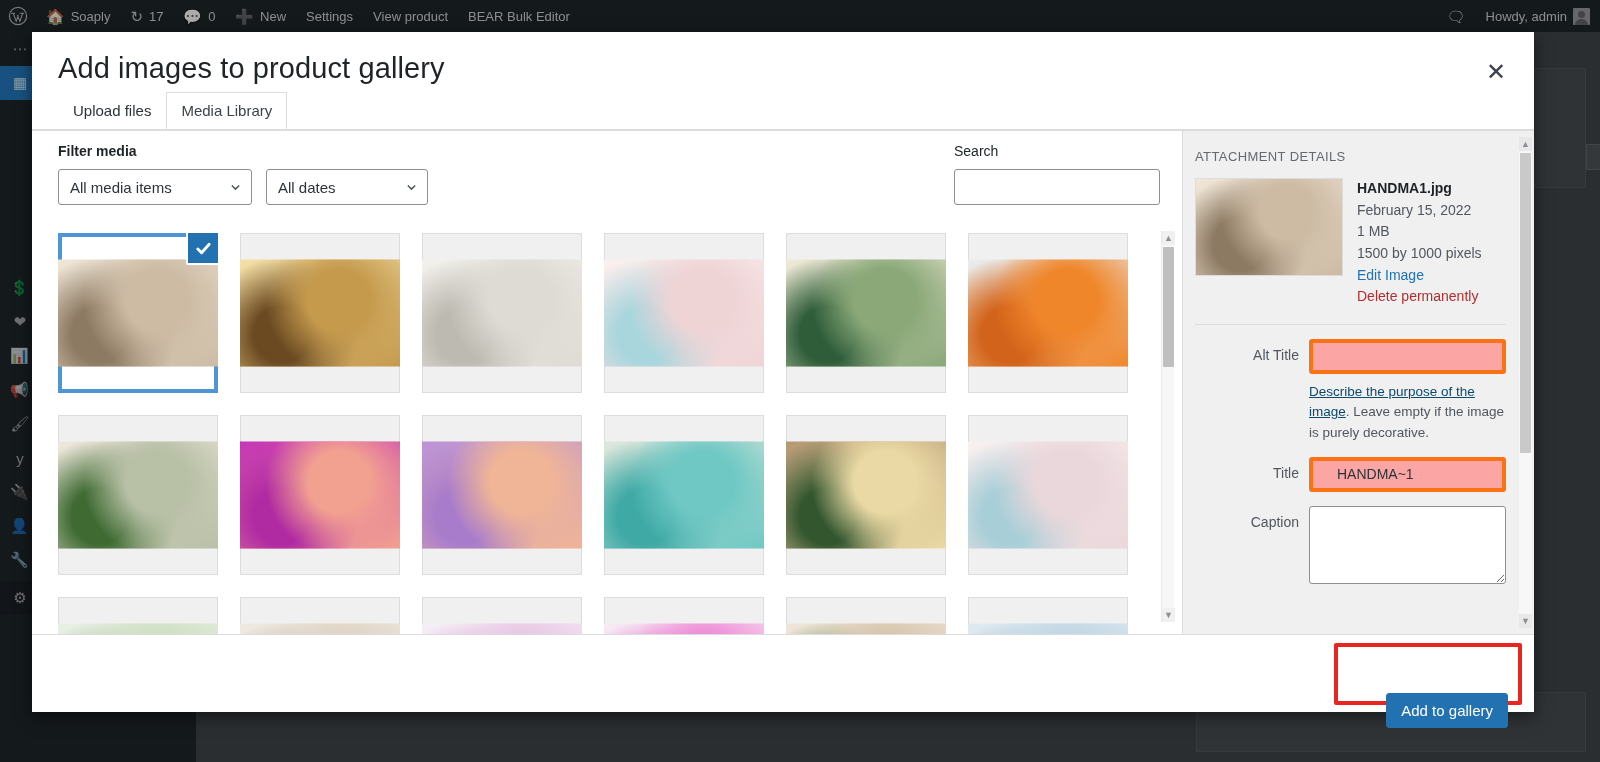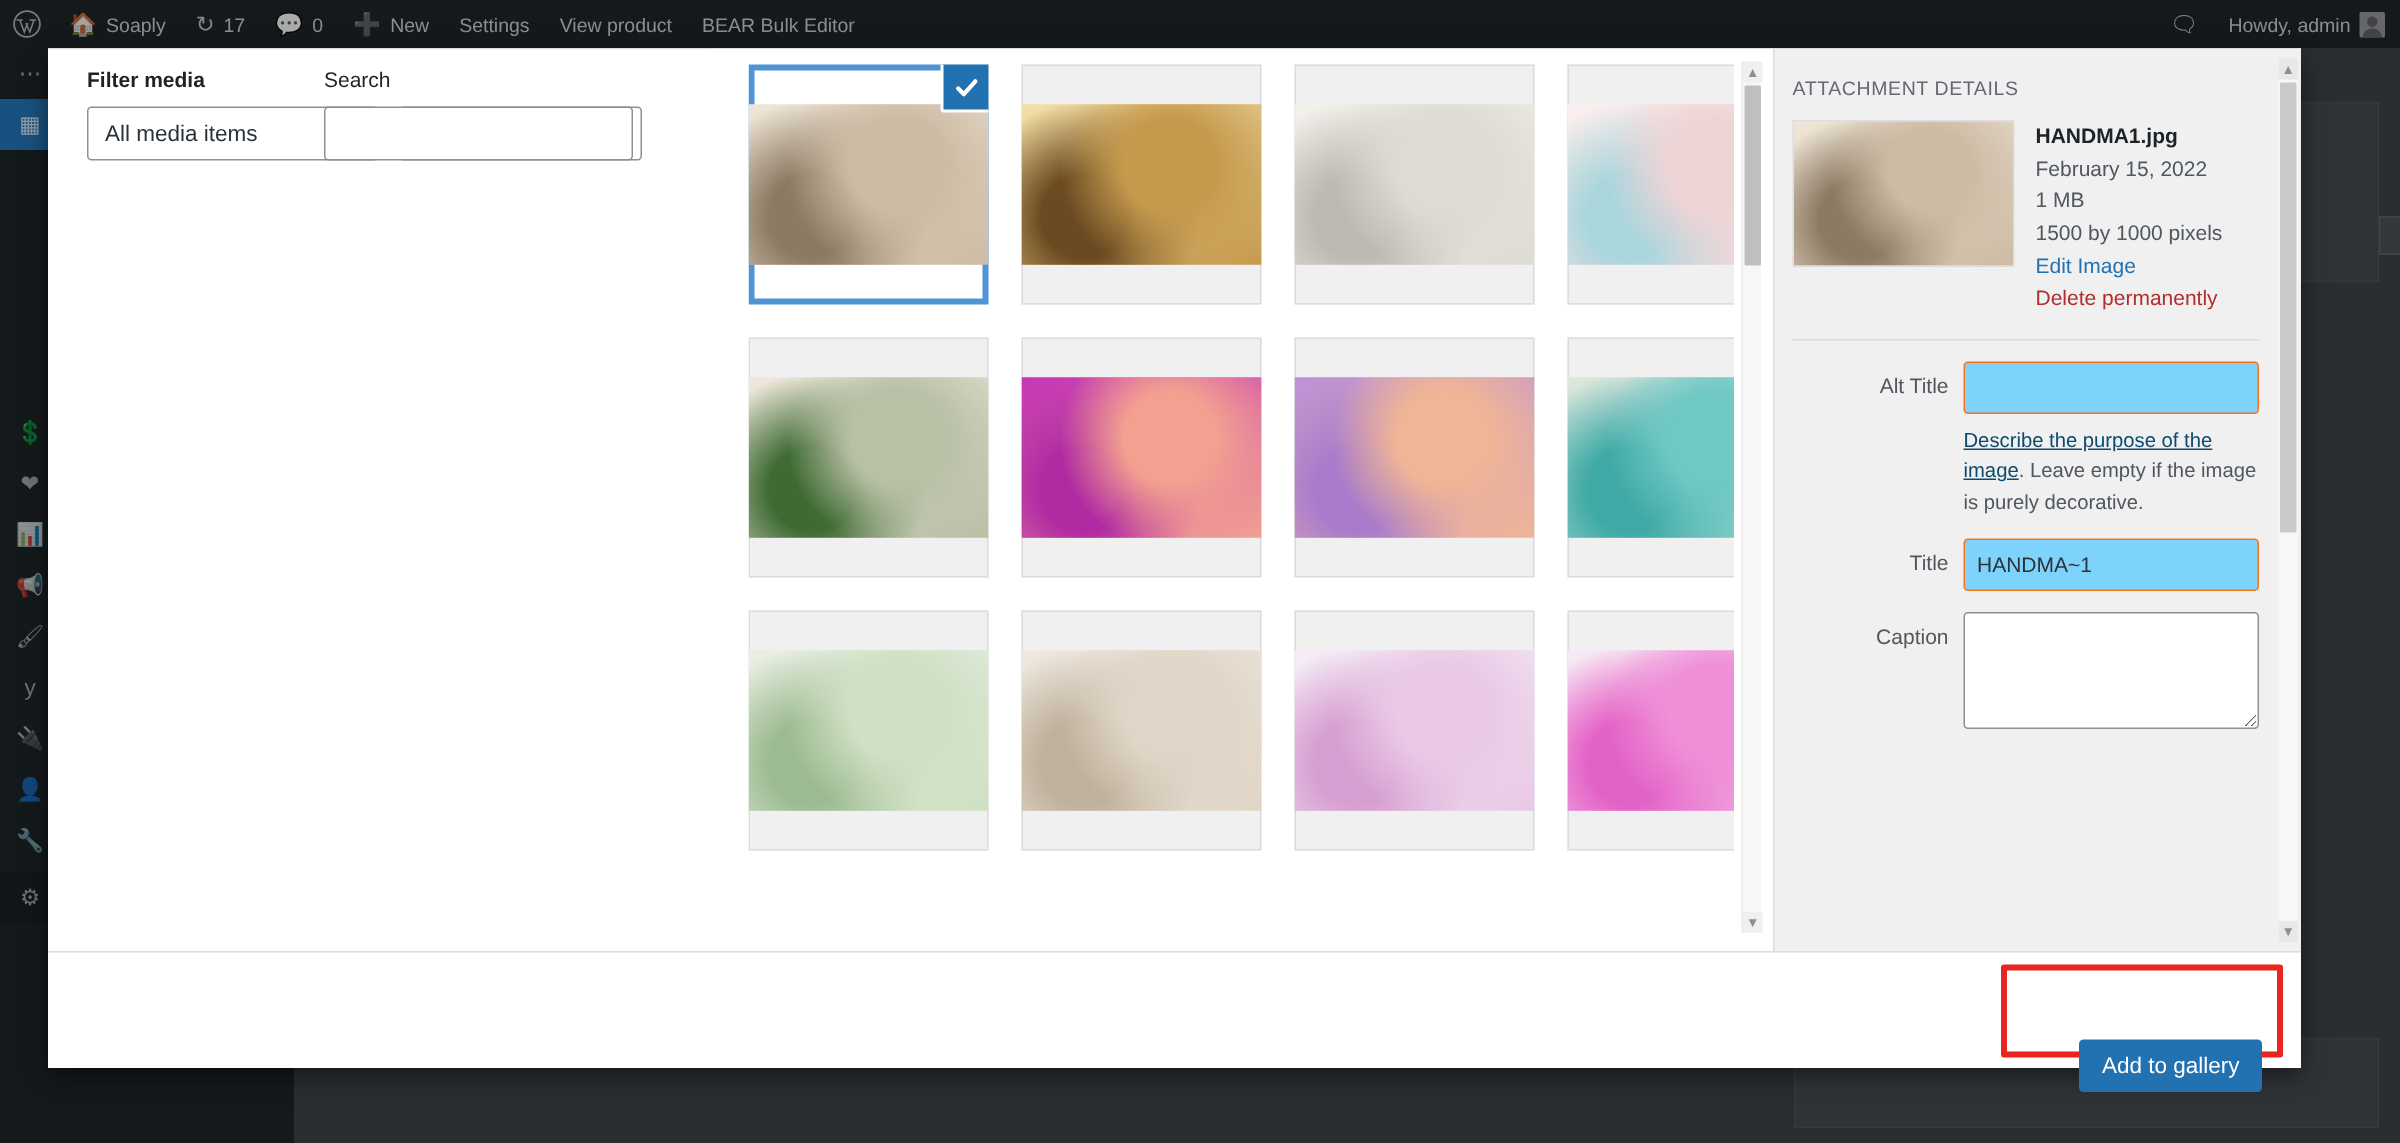--- a/index.html
+++ b/index.html
@@ -107,23 +107,22 @@
     position: absolute; left: 0; right: 0; bottom: 0; height: 1px; background: #dcdcde;
   }
 
   #modal-body {
     flex: 1; position: relative; display: flex; min-height: 0;
     border-top: 1px solid #dcdcde;
   }
 
   
   #browser {
-    flex: 1; position: relative; min-width: 0; display: flex; flex-direction: row;
+    flex: 1; position: relative; min-width: 0; display: flex; flex-direction: column;
     background: #fff;
-    gap: 29px;
   }
   #attachments-toolbar {
     flex: none; position: relative; height: 92px; padding: 12px 16px 0 26px;
   }
   .filter-label {
     font-size: 14px; font-weight: bold; color: #1d2327; margin-bottom: 10px;
   }
   .filters-row { display: flex; gap: 14px; }
   .wp-select {
     position: relative; width: 194px; height: 36px;
@@ -215,22 +214,22 @@
 
   .setting-row {
     display: flex; align-items: flex-start; gap: 10px; margin-top: 14px;
   }
   .setting-label {
     width: 104px; flex: none; text-align: right; font-size: 14px;
     color: #50575e; padding-top: 8px;
   }
   .setting-field { flex: 1; min-width: 0; }
   .setting-field input {
-    width: 100%; height: 35px; border: 1px solid #f97316; border-radius: 3px;
-    background: #7dd3fc; font-size: 14px; padding: 0 8px; color: #2c3338;
+    width: 100%; height: 35px; border: 4px solid #f97316; border-radius: 3px;
+    background: #fca5a5; font-size: 14px; padding: 0 24px; color: #2c3338;
     font-family: "Liberation Sans", sans-serif;
   }
   .setting-field textarea {
     width: 100%; height: 78px; border: 1px solid #8c8f94; border-radius: 3px;
     background: #fff; font-size: 14px; padding: 6px 8px; color: #2c3338;
     resize: vertical; font-family: "Liberation Sans", sans-serif;
   }
   #alt-help {
     font-size: 13.5px; color: #50575e; line-height: 1.5; margin-top: 8px;
   }
@@ -383,20 +382,33 @@
     <div class="bg-panel" style="left:1000px; top:36px; width:390px; height:120px;"></div>
     <div class="bg-text" style="left:1312px; top:66px;">up</div>
     <div class="bg-field" style="left:1390px; top:112px; width:60px; height:26px;"></div>
     <div class="bg-panel" style="left:1000px; top:660px; width:390px; height:60px;"></div>
   </div>
 
   <div id="modal-backdrop"></div>
 
   <div id="modal">
 
+    <div id="modal-header">
+      <div id="modal-title">Add images to product gallery</div>
+      <button id="close-btn">✕</button>
+      <div id="modal-tabs">
+        <div class="router-tab">
+          <span>Upload files</span>
+        </div>
+        <div class="router-tab active">
+          <span>Media Library</span>
+        </div>
+      </div>
+      <div id="tabs-rule"></div>
+    </div>
 
     <div id="modal-body">
 
       <div id="browser">
 
         <div id="attachments-toolbar">
           <div class="filter-label">Filter media</div>
           <div class="filters-row">
             <div class="wp-select">
               <span>All media items</span>

